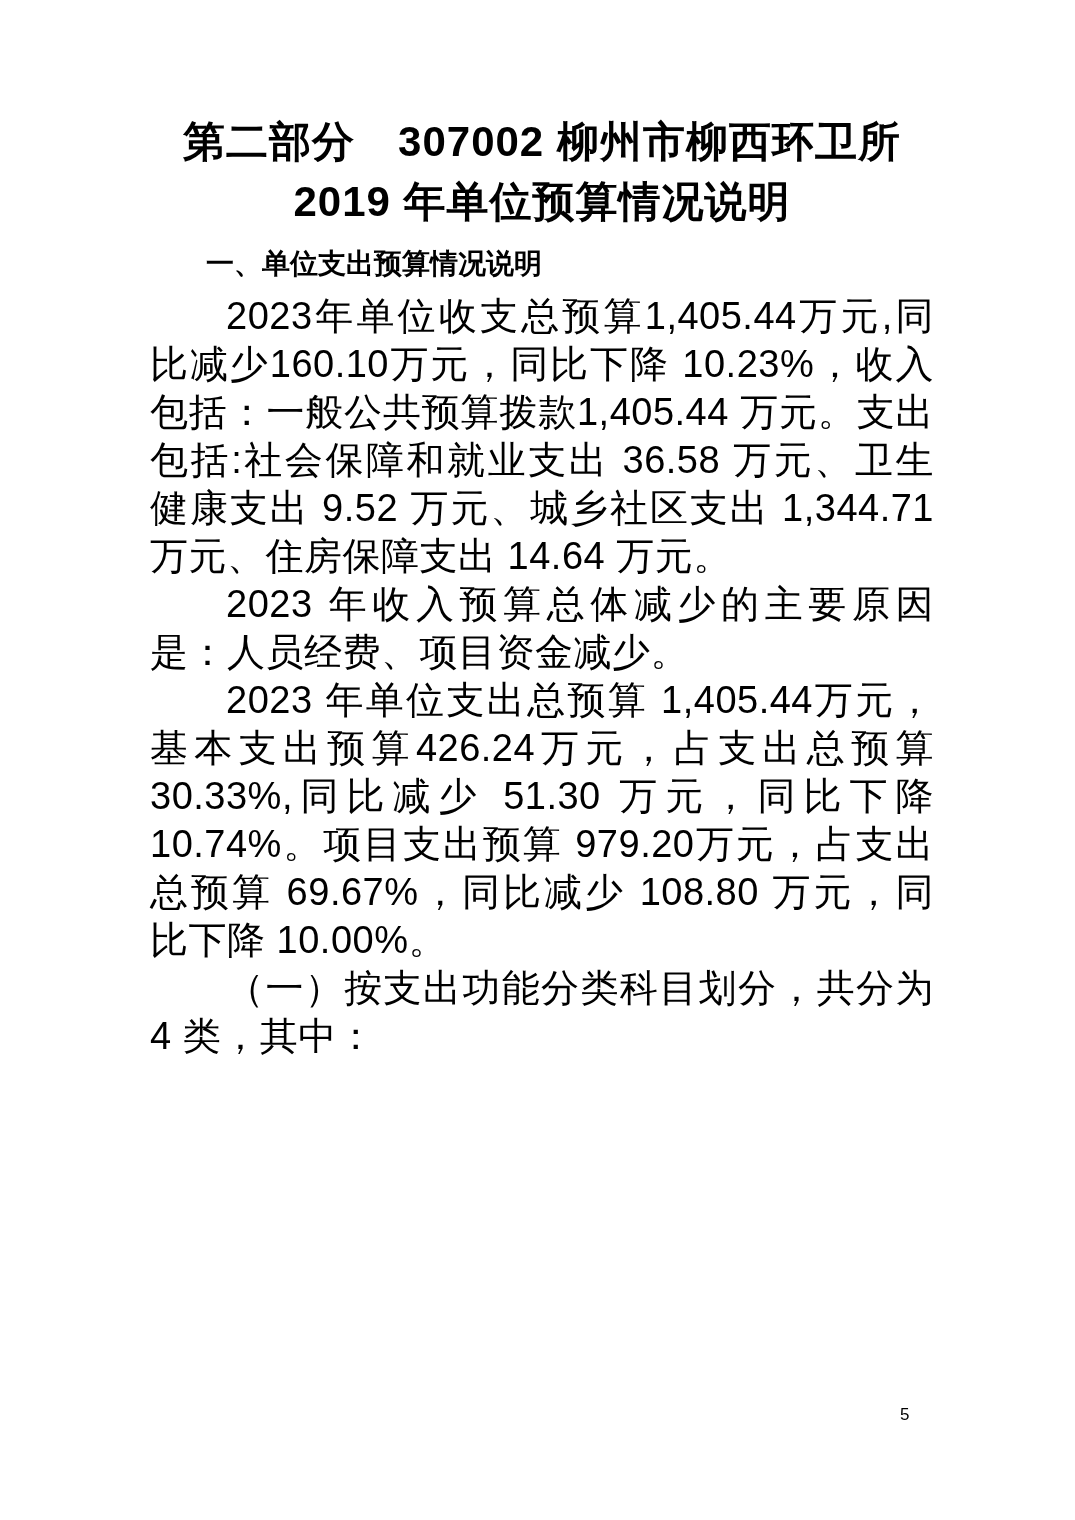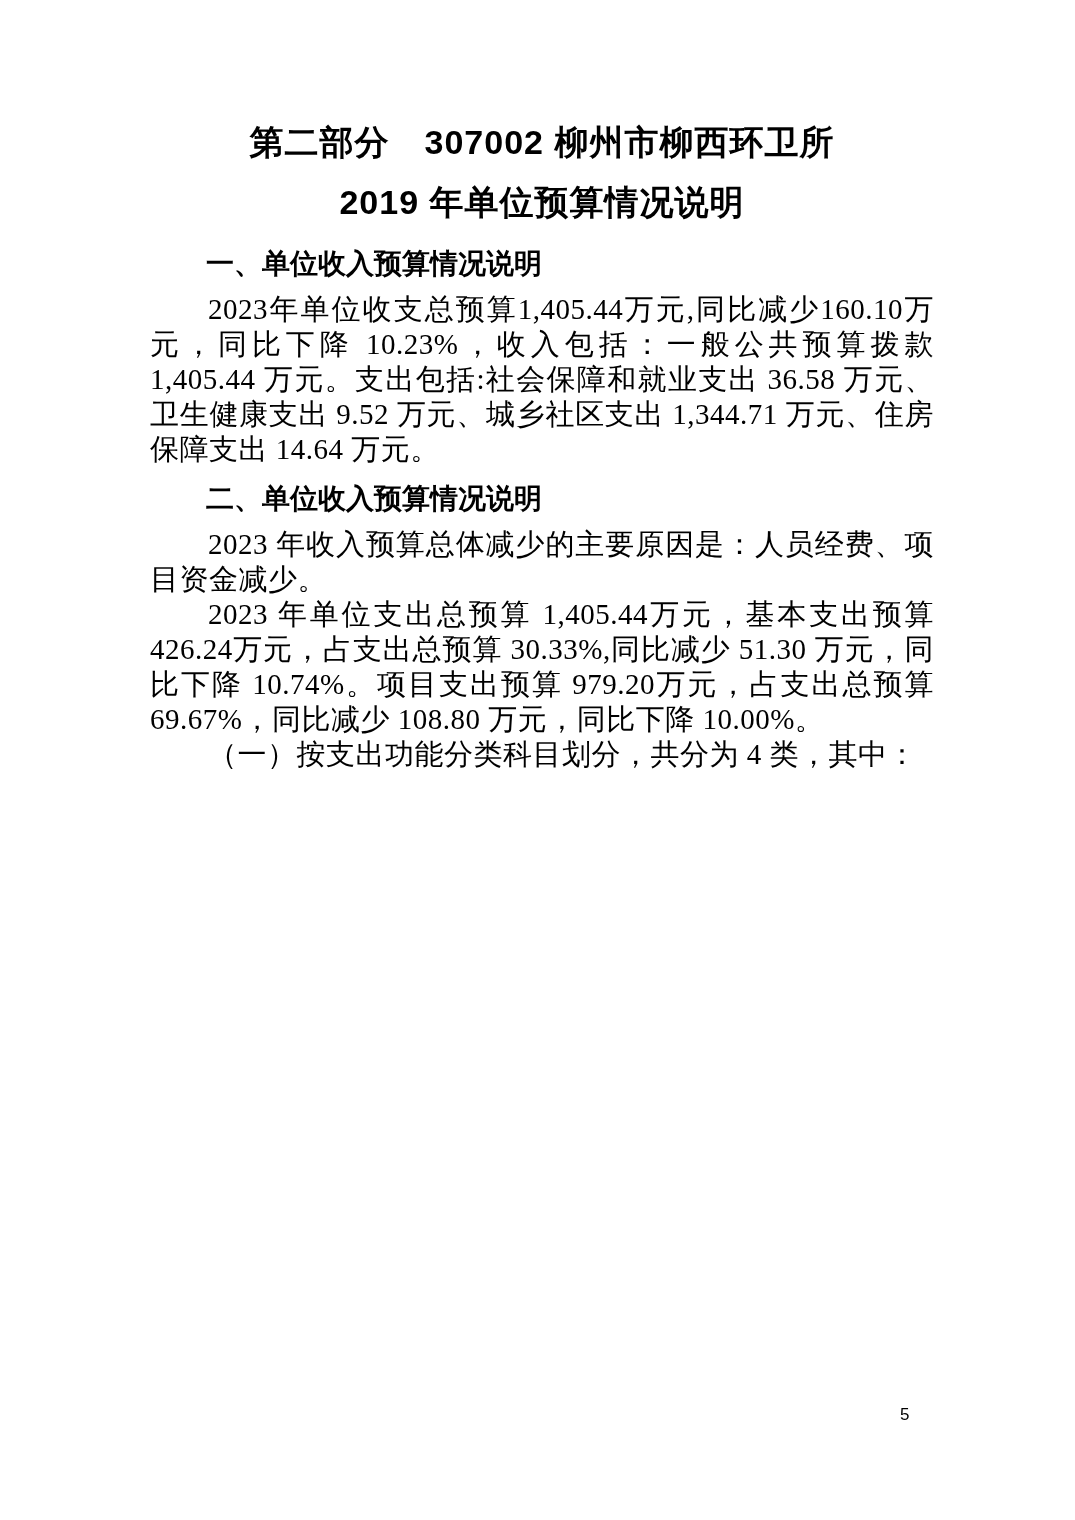--- a/index.html
+++ b/index.html
@@ -15,37 +15,37 @@
   }
   .content {
     position: absolute;
     left: 150px;
     top: 112px;
     width: 784px;
   }
   .doc-title {
     font-family: "Liberation Sans", "DejaVu Sans", sans-serif;
     font-weight: bold;
-    font-size: 34px;
+    font-size: 42px;
     line-height: 60px;
     text-align: center;
     letter-spacing: 1px;
   }
   .section-heading {
     font-family: "Liberation Sans", "DejaVu Sans", sans-serif;
     font-weight: bold;
     font-size: 28px;
     line-height: 57px;
     text-indent: 2em;
     margin-top: 3px;
   }
   .para {
-    font-family: Liberation Serif, serif;
-    font-size: 29px;
-    line-height: 35px;
+    font-family: Liberation Sans, sans-serif;
+    font-size: 38px;
+    line-height: 48px;
     text-indent: 2em;
     text-align: justify;
     letter-spacing: 0.5px;
   }
   .page-number {
     position: absolute;
     left: 900px;
     top: 1404px;
     font-family: "Liberation Sans", "DejaVu Sans", sans-serif;
     font-size: 17px;
@@ -58,26 +58,25 @@
 
 <div class="page">
   <div class="content">
 
     <div class="doc-title">
       <div>第二部分　307002 柳州市柳西环卫所</div>
       <div>2019 年单位预算情况说明</div>
     </div>
 
     <div>
-      <div class="section-heading">一、单位收入预算情况说明</div>
+      <div class="section-heading">一、单位支出预算情况说明</div>
       <div class="para">2023年单位收支总预算1,405.44万元,同比减少160.10万元，同比下降 10.23%，收入包括：一般公共预算拨款1,405.44 万元。支出包括:社会保障和就业支出 36.58 万元、卫生健康支出 9.52 万元、城乡社区支出 1,344.71 万元、住房保障支出 14.64 万元。</div>
     </div>
 
     <div>
-      <div class="section-heading">二、单位收入预算情况说明</div>
       <div class="para">2023 年收入预算总体减少的主要原因是：人员经费、项目资金减少。</div>
     </div>
 
     <div>
       <div class="para">2023 年单位支出总预算 1,405.44万元，基本支出预算426.24万元，占支出总预算 30.33%,同比减少 51.30 万元，同比下降 10.74%。项目支出预算 979.20万元，占支出总预算 69.67%，同比减少 108.80 万元，同比下降 10.00%。</div>
       <div class="para">（一）按支出功能分类科目划分，共分为 4 类，其中：</div>
     </div>
 
   </div>
 

